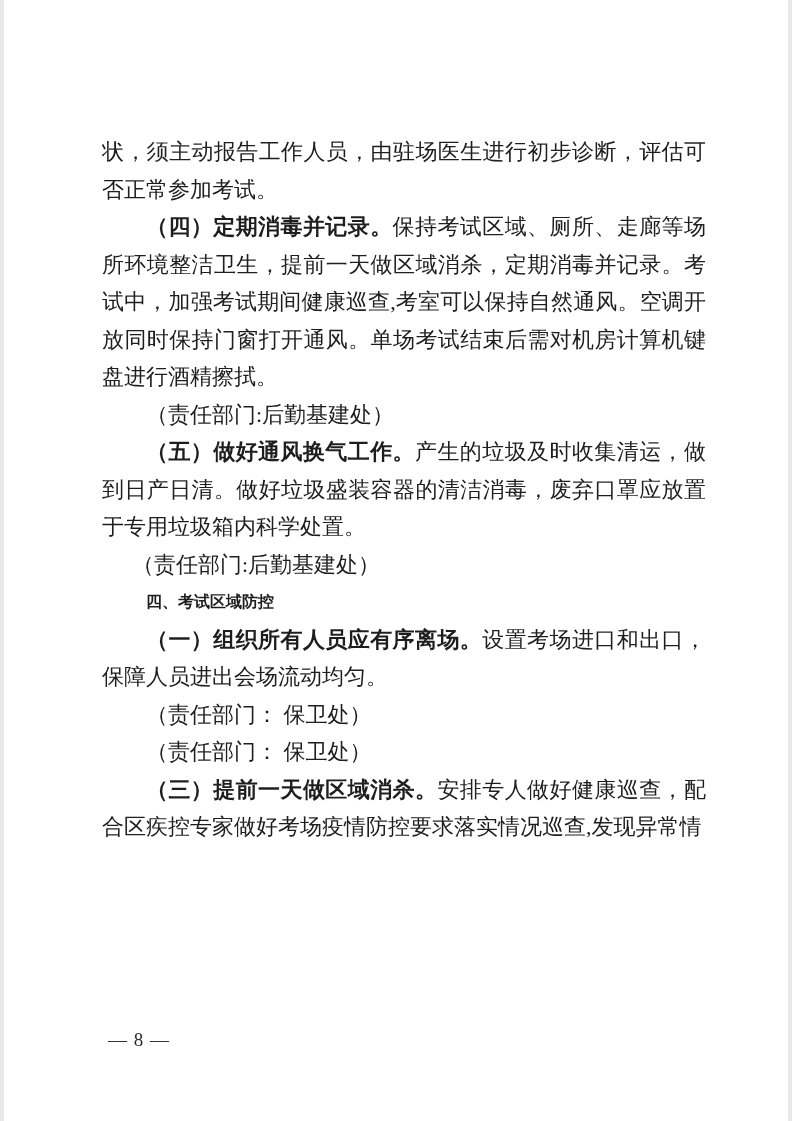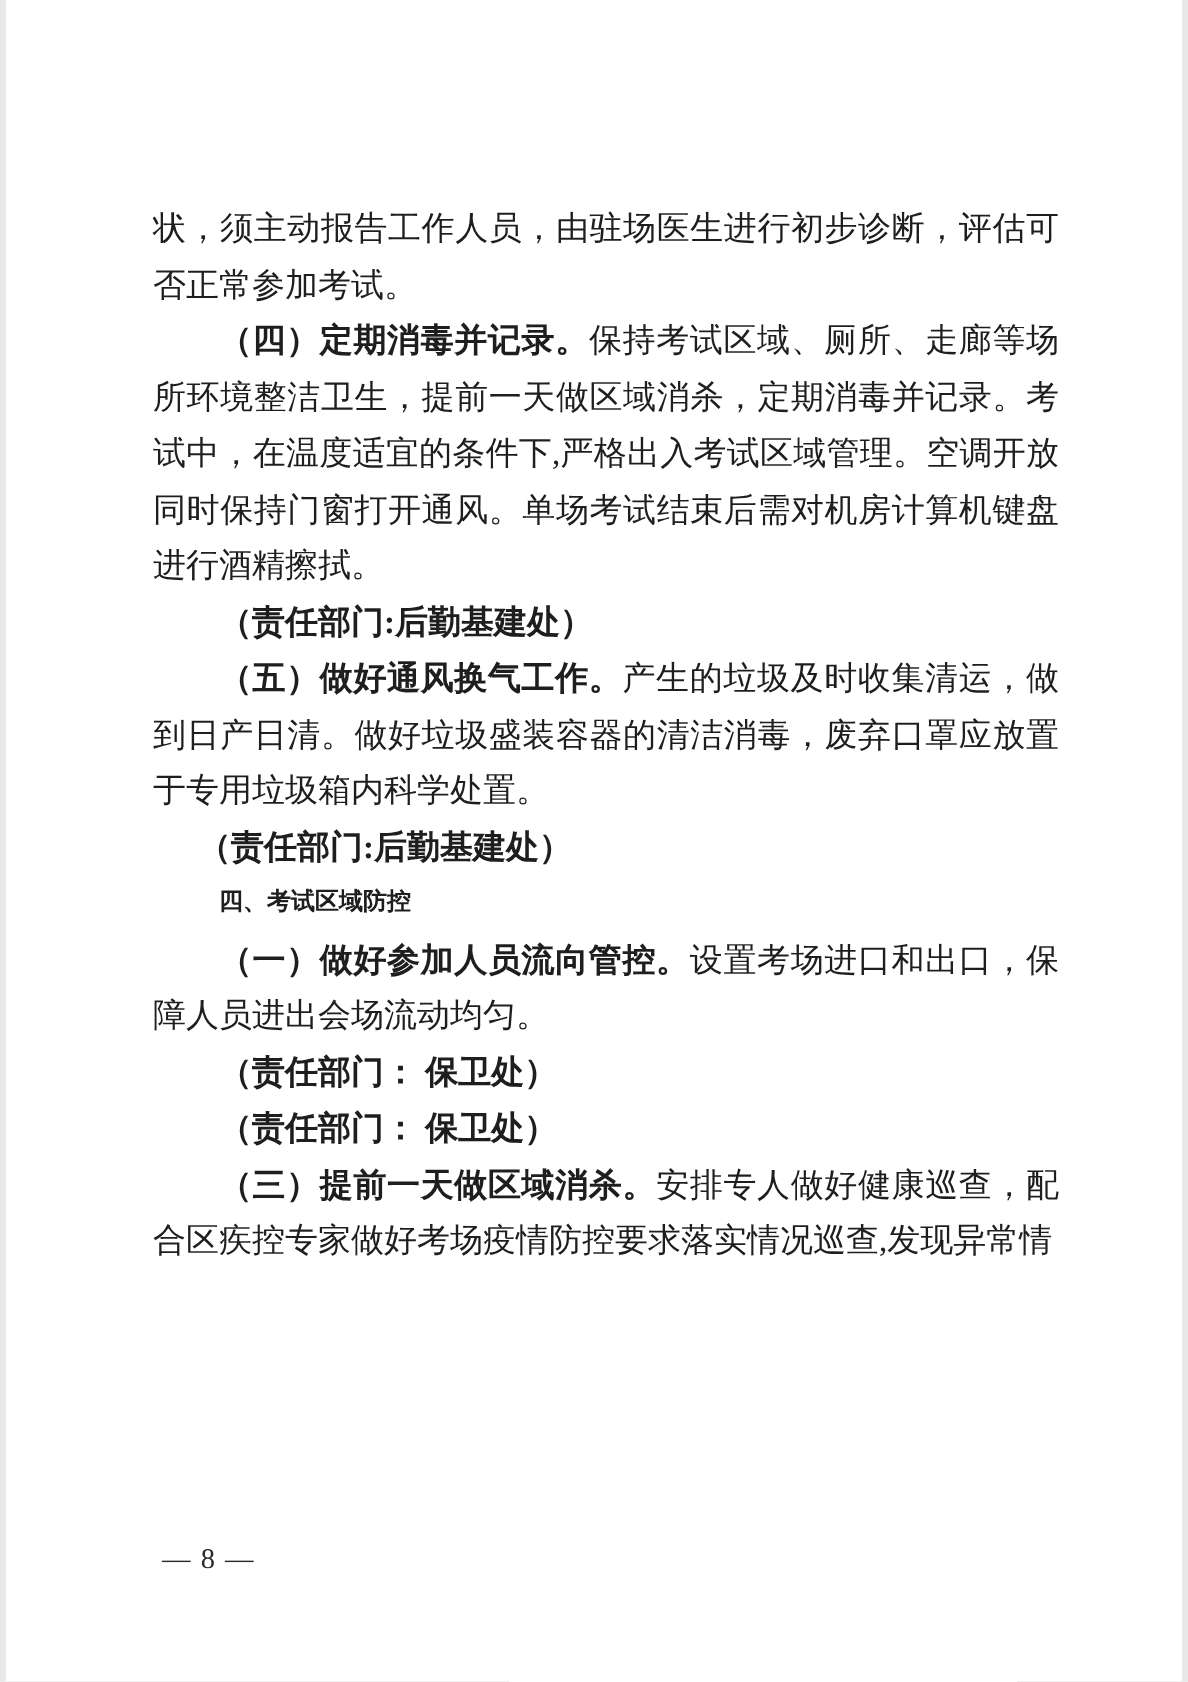--- a/index.html
+++ b/index.html
@@ -17,21 +17,21 @@
     left:98px;top:133px;
     width:604px;
     font-size:22px;
     line-height:37.5px;
     text-align:justify;
   }
   .doc p{margin:0;padding:0;}
   .indent{text-indent:44px;}
   .indent-narrow{text-indent:30px;}
   .lead{font-weight:bold;}
-  .dept{font-weight:bold;}
+  .dept{font-weight:normal;}
   .heading{
     font-family:"Liberation Sans","DejaVu Sans",sans-serif;
     font-weight:bold;
     font-size:16px;
   }
   .footer{
     position:absolute;
     left:104px;top:1029px;
     font-size:19px;
     letter-spacing:1px;
@@ -39,31 +39,31 @@
   }
 </style>
 </head>
 <body>
 
 <div class="page">
   <div class="doc">
 
     <p><span>状，须主动报告工作人员，由驻场医生进行初步诊断，评估可否正常参加考试。</span></p>
 
-    <p class="indent"><span class="lead">（四）定期消毒并记录。</span><span>保持考试区域、厕所、走廊等场所环境整洁卫生，提前一天做区域消杀，定期消毒并记录。考试中，在温度适宜的条件下,严格出入考试区域管理。空调开放同时保持门窗打开通风。单场考试结束后需对机房计算机键盘进行酒精擦拭。</span></p>
+    <p class="indent"><span class="lead">（四）定期消毒并记录。</span><span>保持考试区域、厕所、走廊等场所环境整洁卫生，提前一天做区域消杀，定期消毒并记录。考试中，加强考试期间健康巡查,考室可以保持自然通风。空调开放同时保持门窗打开通风。单场考试结束后需对机房计算机键盘进行酒精擦拭。</span></p>
 
     <p class="indent dept"><span>（责任部门:后勤基建处）</span></p>
 
     <p class="indent"><span class="lead">（五）做好通风换气工作。</span><span>产生的垃圾及时收集清运，做到日产日清。做好垃圾盛装容器的清洁消毒，废弃口罩应放置于专用垃圾箱内科学处置。</span></p>
 
     <p class="indent-narrow dept"><span>（责任部门:后勤基建处）</span></p>
 
     <p class="indent heading"><span>四、考试区域防控</span></p>
 
-    <p class="indent"><span class="lead">（一）做好参加人员流向管控。</span><span>设置考场进口和出口，保障人员进出会场流动均匀。</span></p>
+    <p class="indent"><span class="lead">（一）组织所有人员应有序离场。</span><span>设置考场进口和出口，保障人员进出会场流动均匀。</span></p>
 
     <p class="indent dept"><span>（责任部门： 保卫处）</span></p>
 
 
     <p class="indent dept"><span>（责任部门： 保卫处）</span></p>
 
     <p class="indent"><span class="lead">（三）提前一天做区域消杀。</span><span>安排专人做好健康巡查，配合区疾控专家做好考场疫情防控要求落实情况巡查,发现异常情</span></p>
 
   </div>
 

